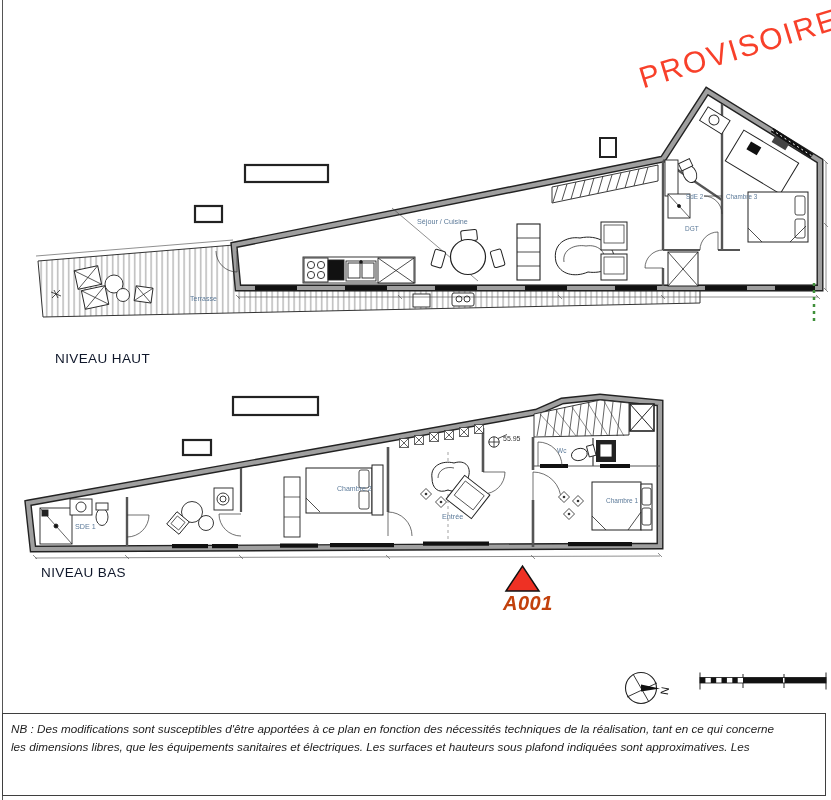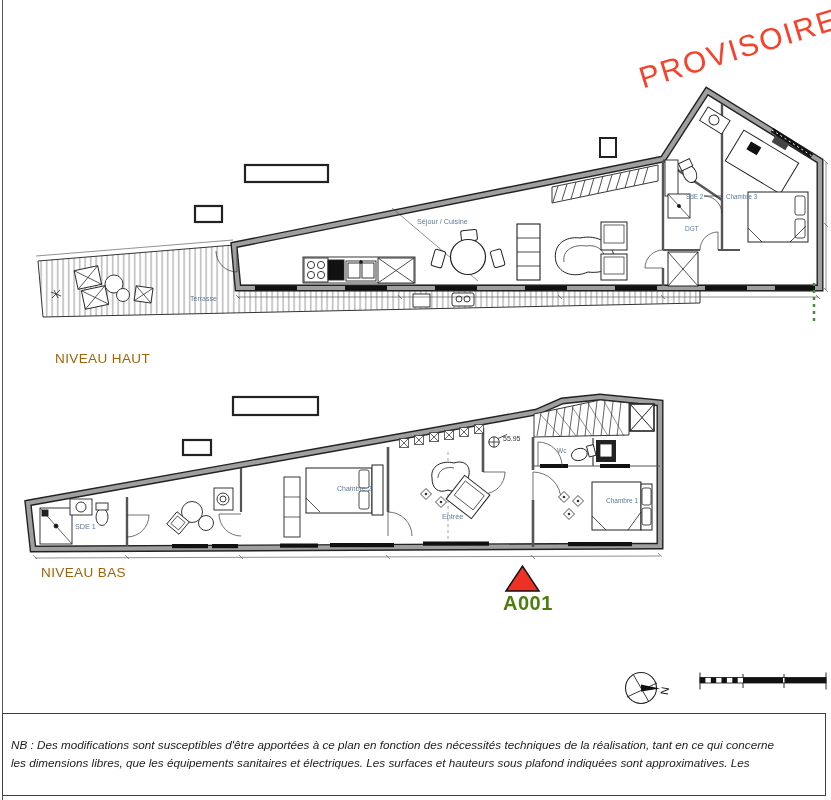--- a/index.html
+++ b/index.html
@@ -10,33 +10,33 @@
   #plan-svg{position:absolute;left:0;top:0;}
   svg text{font-family:"Liberation Sans",sans-serif;}
   .room-label{fill:#5c7a99;}
   .dim{stroke:#444;stroke-width:0.6;}
   .watermark{
     position:absolute;left:640px;top:62px;height:34px;line-height:34px;
     font-size:30px;font-weight:500;letter-spacing:2px;color:#f8402a;
     transform:rotate(-17deg);transform-origin:0 50%;white-space:nowrap;
   }
   .level-label{
-    position:absolute;font-size:13.5px;font-weight:500;color:#a16207;
+    position:absolute;font-size:13.5px;font-weight:500;color:#0f172a;
     letter-spacing:0.4px;white-space:nowrap;
   }
   #niveau-haut{left:55px;top:351px;}
   #niveau-bas{left:41px;top:565px;}
   .marker-label{
     position:absolute;left:503px;top:592px;font-size:20px;font-weight:700;
-    letter-spacing:0.5px;color:#4d7c0f;
+    letter-spacing:0.5px;color:#c2410c;font-style:italic;
   }
   .note-box{
     position:absolute;left:2px;top:713px;width:824px;height:83px;
     border:1.3px solid #3f3f3f;box-sizing:border-box;
-    padding:22px 8px 0 8px;background:#fff;
+    padding:6px 8px 0 8px;background:#fff;
   }
   .note-line{
     font-size:11.7px;font-style:italic;color:#1c1c1c;line-height:18.2px;
     white-space:nowrap;overflow:hidden;
   }
   .page-border-left{
     position:absolute;left:2px;top:0;width:0;height:800px;border-left:1.4px solid #555;
   }
 </style>
 </head>

